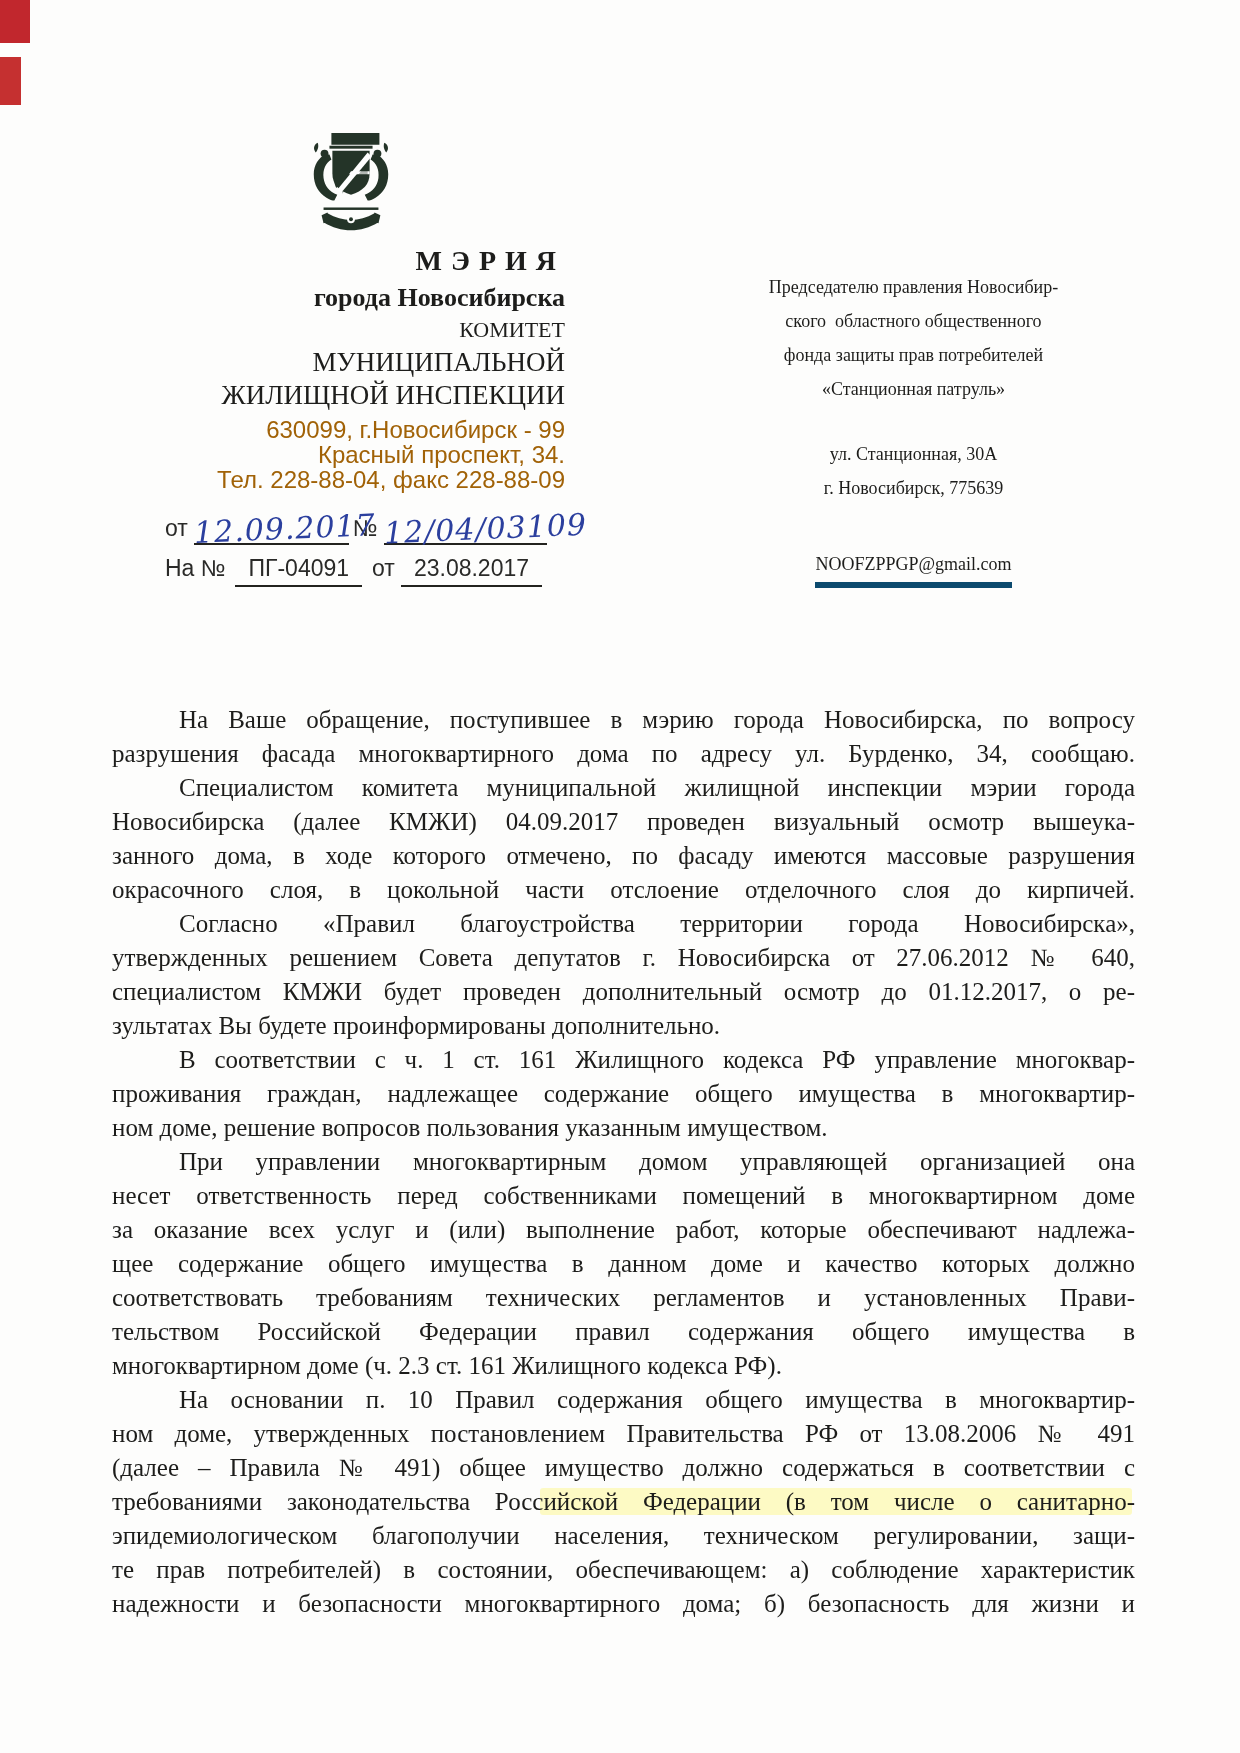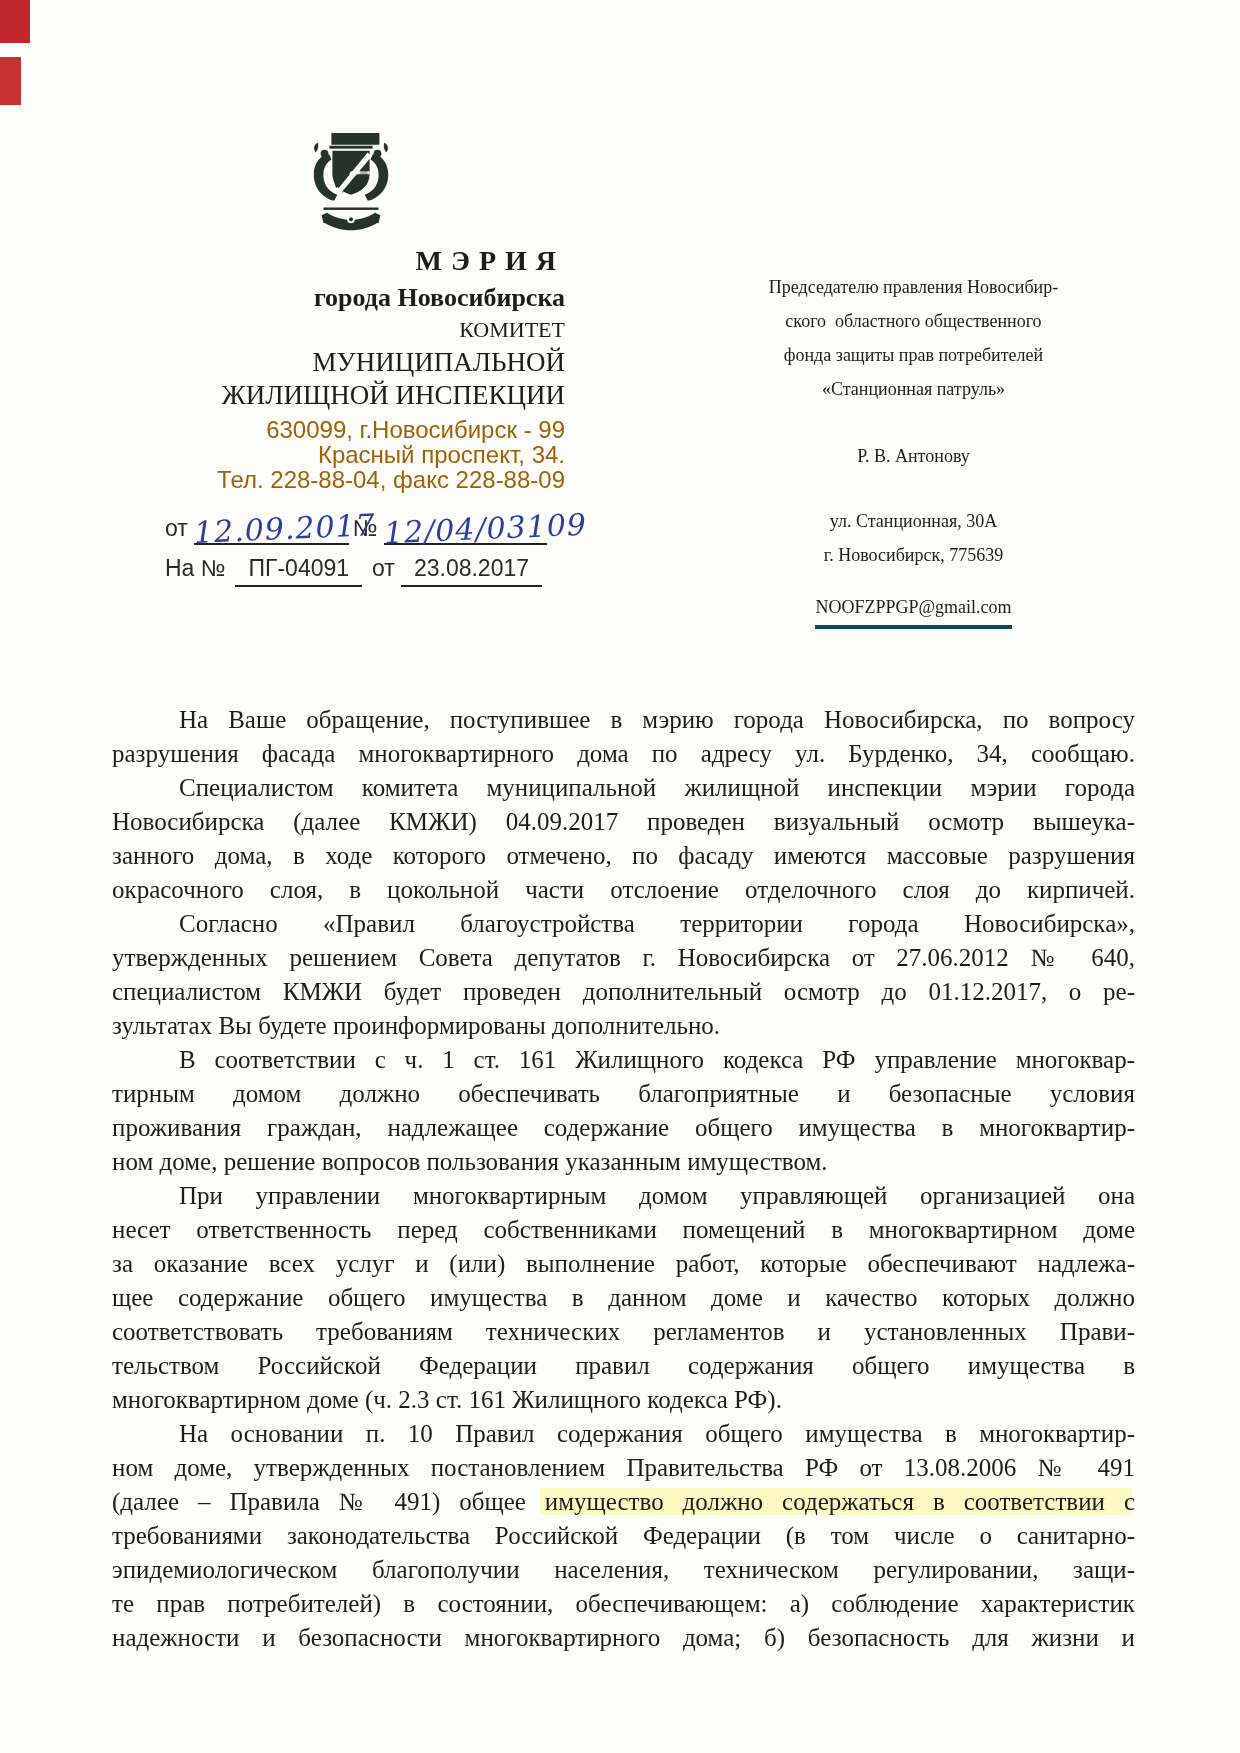--- a/index.html
+++ b/index.html
@@ -40,21 +40,21 @@
   .ref2{position:absolute;left:165px;top:551px;font-family:"Liberation Sans", sans-serif;
         font-size:23px;line-height:34px;color:#2a2a28;white-space:nowrap;}
   .uval{display:inline-block;border-bottom:2px solid #23231f;padding:0 13px;}
   .uval.first{margin-left:10px;}
   .ref2 .mid{margin:0 6px 0 10px;}
 
   
   .recipient{position:absolute;left:676px;top:270px;width:475px;font-size:18px;line-height:34px;text-align:center;}
   .rc-name{margin-top:33px;}
   .rc-addr{margin-top:31px;}
-  .rc-email{margin-top:18px;display:inline-block;border-bottom:4px solid #0c4a6e;padding-bottom:1px;}
+  .rc-email{margin-top:42px;display:inline-block;border-bottom:6px solid #0c4a6e;padding-bottom:1px;}
 
   
   .highlight{position:absolute;left:540px;top:1488px;width:592px;height:27px;
              background:rgba(255,242,0,0.22);border-radius:3px;pointer-events:none;}
 
   
   .body-text{position:absolute;left:112px;top:703px;width:1023px;font-size:25px;}
   .line{line-height:34px;white-space:normal;}
   .line.j{text-align:justify;text-align-last:justify;}
   .line.ind{padding-left:67px;}
@@ -117,21 +117,20 @@
     <span class="lbl">На №</span><span class="uval first">ПГ-04091</span><span class="lbl mid">от</span><span class="uval">23.08.2017</span>
   </div>
 
   <div class="recipient">
     <div>
         <div>Председателю правления Новосибир-</div>
         <div>ского&nbsp; областного общественного</div>
         <div>фонда защиты прав потребителей</div>
         <div>«Станционная патруль»</div>
       </div>
-    <div class="rc-name">Р. В. Антонову</div>
     <div class="rc-addr">
       <div>ул. Станционная, 30А</div>
       <div>г. Новосибирск, 775639</div>
     </div>
     <div class="rc-email">NOOFZPPGP@gmail.com</div>
   </div>
 
   <div class="highlight"></div>
 
   <div class="body-text">
@@ -146,21 +145,20 @@
         <div class="line j">окрасочного слоя, в цокольной части отслоение отделочного слоя до кирпичей.</div>
       </div>
       <div class="para">
         <div class="line j ind">Согласно «Правил благоустройства территории города Новосибирска»,</div>
         <div class="line j">утвержденных решением Совета депутатов г. Новосибирска от 27.06.2012 № 640,</div>
         <div class="line j">специалистом КМЖИ будет проведен дополнительный осмотр до 01.12.2017, о ре-</div>
         <div class="line">зультатах Вы будете проинформированы дополнительно.</div>
       </div>
       <div class="para">
         <div class="line j ind">В соответствии с ч. 1 ст. 161 Жилищного кодекса РФ управление многоквар-</div>
-        <div class="line j">тирным домом должно обеспечивать благоприятные и безопасные условия</div>
         <div class="line j">проживания граждан, надлежащее содержание общего имущества в многоквартир-</div>
         <div class="line">ном доме, решение вопросов пользования указанным имуществом.</div>
       </div>
       <div class="para">
         <div class="line j ind">При управлении многоквартирным домом управляющей организацией она</div>
         <div class="line j">несет ответственность перед собственниками помещений в многоквартирном доме</div>
         <div class="line j">за оказание всех услуг и (или) выполнение работ, которые обеспечивают надлежа-</div>
         <div class="line j">щее содержание общего имущества в данном доме и качество которых должно</div>
         <div class="line j">соответствовать требованиям технических регламентов и установленных Прави-</div>
         <div class="line j">тельством Российской Федерации правил содержания общего имущества в</div>

